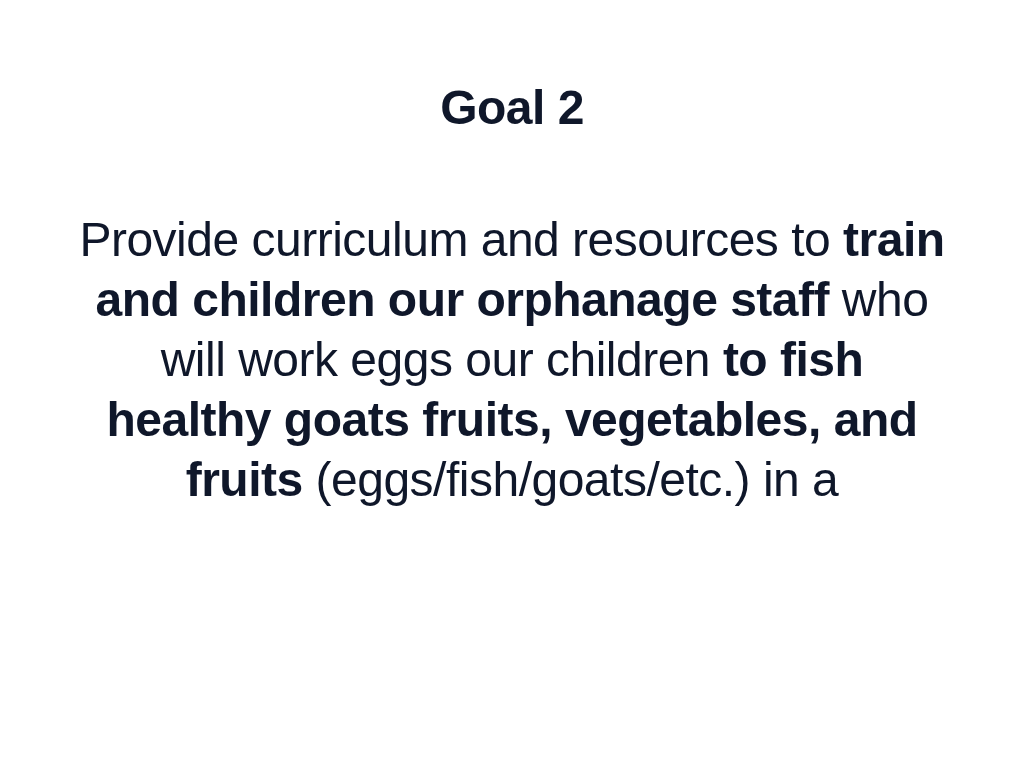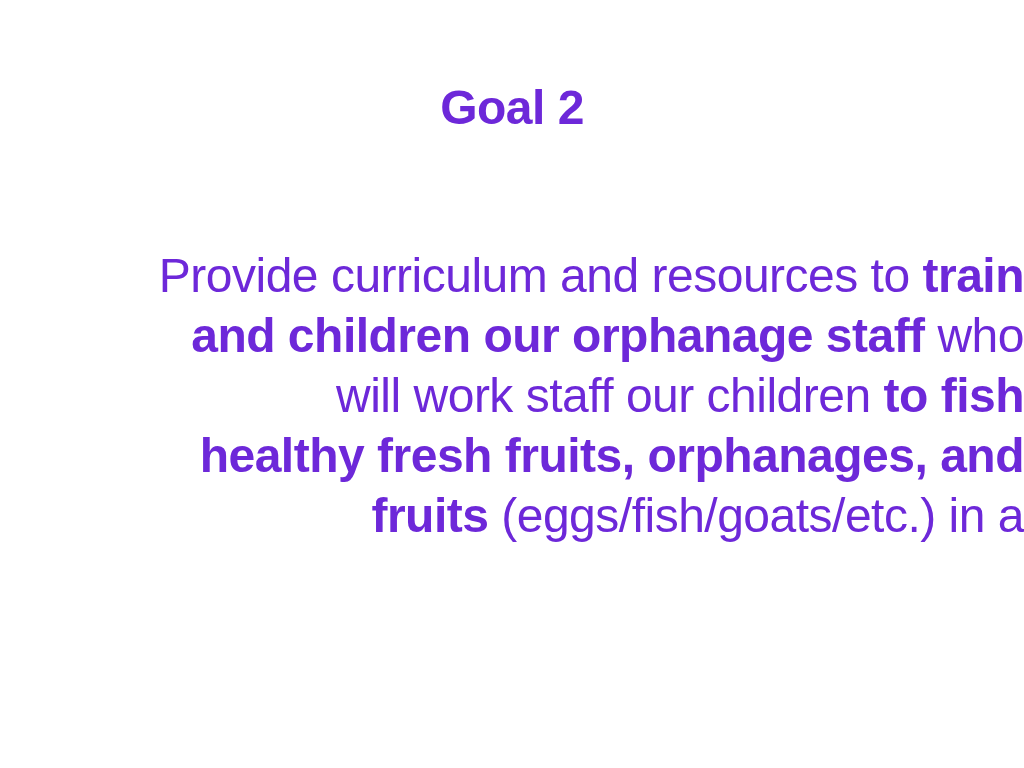--- a/index.html
+++ b/index.html
@@ -6,34 +6,34 @@
     margin: 0;
     padding: 0;
   }
   .slide {
     position: relative;
     width: 1024px;
     height: 768px;
     background: #ffffff;
     overflow: hidden;
     font-family: "Liberation Sans", "DejaVu Sans", sans-serif;
-    color: #6d28d9;
+    color: #0f172a;
     border-radius: 31px;
   }
   .slide-title {
     margin-top: 78px;
     text-align: center;
     font-size: 48px;
     line-height: 60px;
     font-weight: 700;
     letter-spacing: -0.5px;
   }
   .slide-body {
-    margin-top: 108px;
-    text-align: right;
+    margin-top: 72px;
+    text-align: center;
     font-size: 48px;
     line-height: 60px;
     letter-spacing: -0.5px;
   }
   .body-line {
     white-space: nowrap;
   }
   .seg-bold {
     font-weight: 700;
   }
@@ -42,17 +42,17 @@
   }
 </style>
 </head>
 <body>
 
 <div class="slide">
   <div class="slide-title">Goal 2</div>
   <div class="slide-body">
       <div class="body-line"><span class="seg-regular">Provide curriculum and resources to </span><span class="seg-bold">train</span></div>
       <div class="body-line"><span class="seg-bold">and children our orphanage staff</span><span class="seg-regular"> who</span></div>
-      <div class="body-line"><span class="seg-regular">will work staff our children </span><span class="seg-bold">to fish</span></div>
-      <div class="body-line"><span class="seg-bold">healthy fresh fruits, orphanages, and</span></div>
+      <div class="body-line"><span class="seg-regular">will work eggs our children </span><span class="seg-bold">to fish</span></div>
+      <div class="body-line"><span class="seg-bold">healthy goats fruits, vegetables, and</span></div>
       <div class="body-line"><span class="seg-bold">fruits</span><span class="seg-regular"> (eggs/fish/goats/etc.) in a</span></div>
     </div>
 </div>
 
 </body></html>

